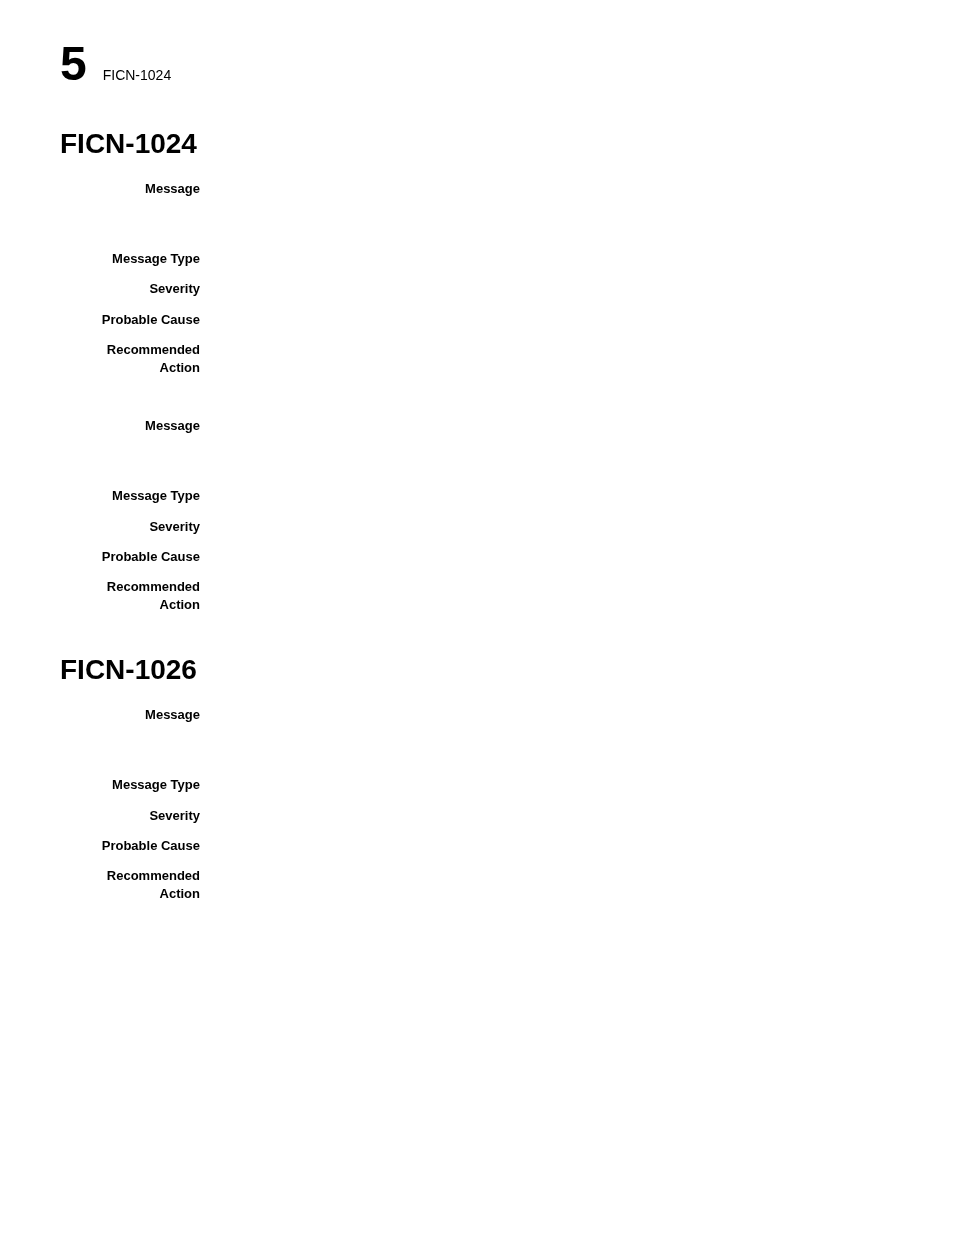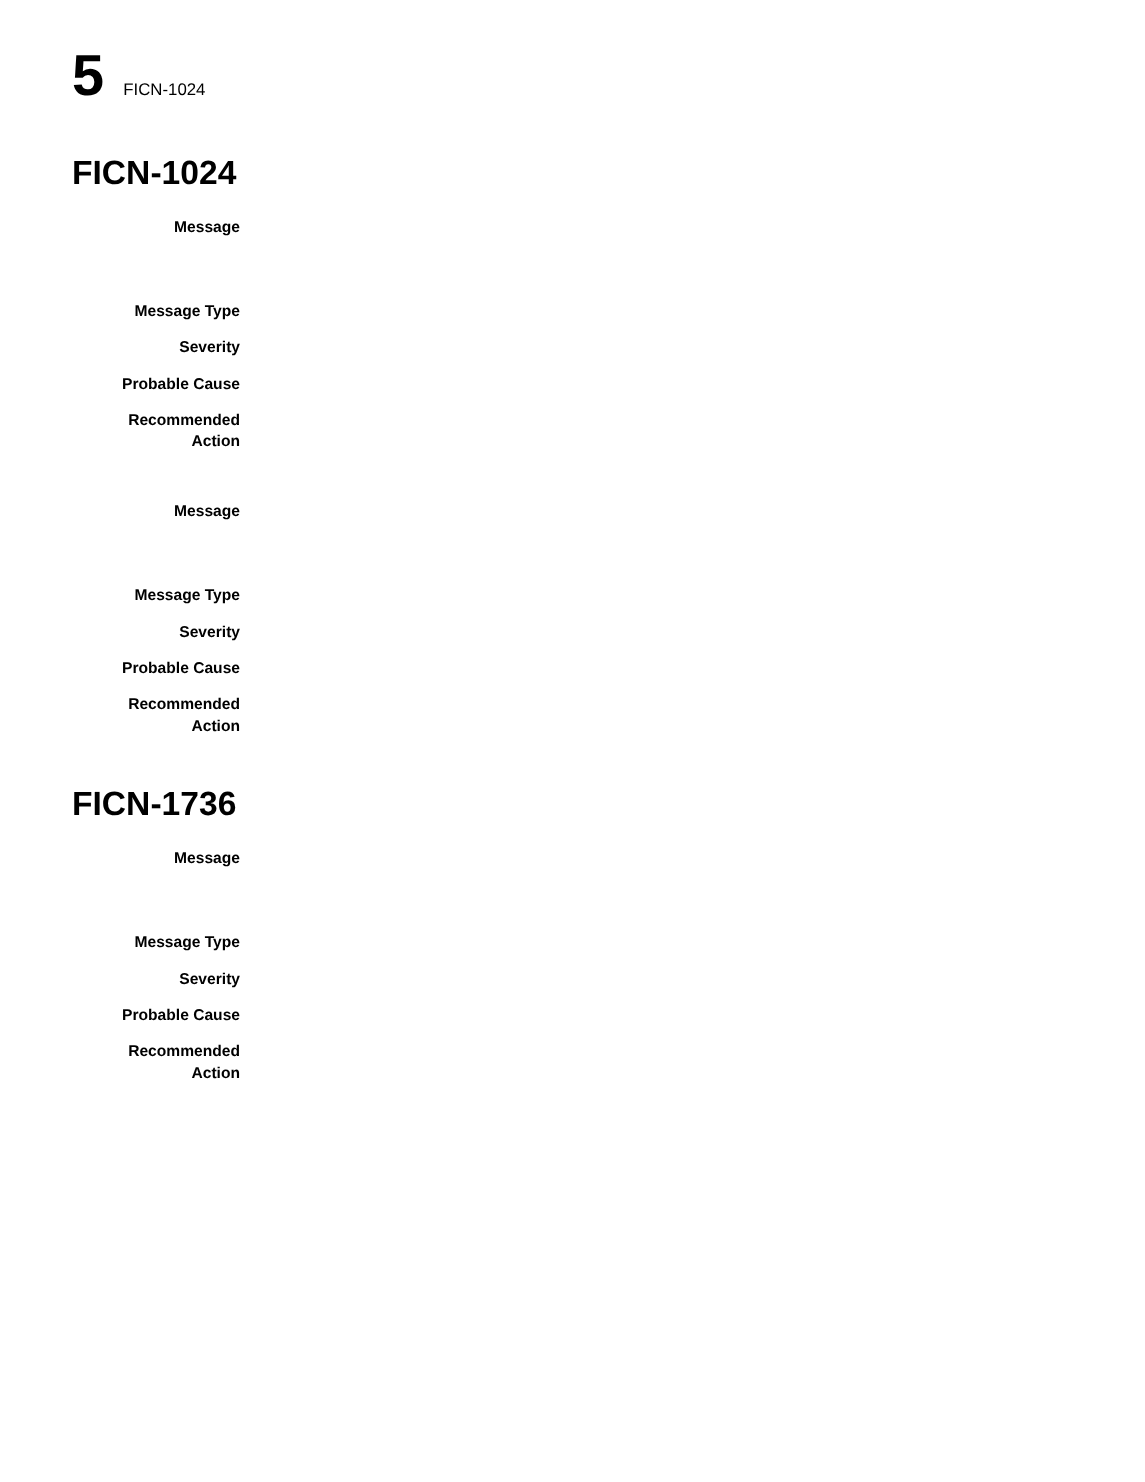--- a/index.html
+++ b/index.html
@@ -122,21 +122,21 @@
       <div class="field-row">
         <div class="field-label">Probable Cause</div>
         <div class="field-value"></div>
       </div>
       <div class="field-row">
         <div class="field-label">Recommended<br>Action</div>
         <div class="field-value"></div>
       </div>
     </div>
     <div class="section">
-      <div class="section-title">FICN-1736</div>
+      <div class="section-title">FICN-1026</div>
       <div class="field-row">
         <div class="field-label">Message</div>
         <div class="field-value"></div>
       </div>
       <div class="message-spacer"></div>
       <div class="field-row">
         <div class="field-label">Message Type</div>
         <div class="field-value"></div>
       </div>
       <div class="field-row">

